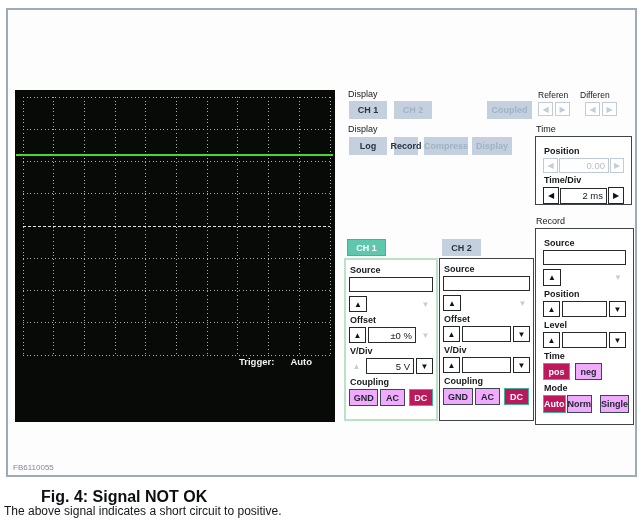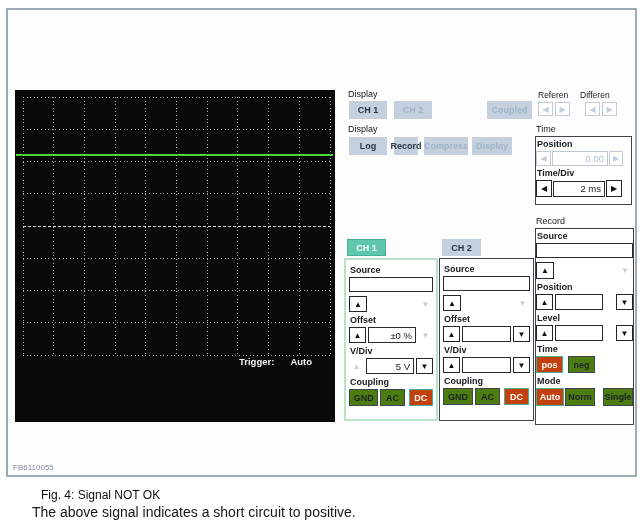--- a/index.html
+++ b/index.html
@@ -6,40 +6,40 @@
   .root{position:relative;width:643px;height:529px;background:#fff;
         font-family:"Liberation Sans","DejaVu Sans",sans-serif;color:#16191c;overflow:hidden;}
   .frame{position:absolute;left:6px;top:8px;width:627px;height:465px;
          border:2px solid #9dabb9;background:#fdfdfe;}
   
   .scope{position:absolute;left:7px;top:80px;width:320px;height:332px;background:#070a07;}
   .scope svg{position:absolute;left:0;top:0;}
   .scope-status{position:absolute;left:224px;top:266px;display:flex;gap:16px;
                 color:#f2f4f2;font-size:9.5px;font-weight:bold;}
   .fig-code{position:absolute;left:5px;bottom:3px;font-size:8px;color:#7f8b99;}
-  .caption1{position:absolute;left:4px;top:488px;font-size:12px;font-weight:normal;color:#0c0e10;padding-left:37px;}
-  .caption2{position:absolute;left:4px;top:504px;font-size:14px;color:#14171a;margin-left:28px;}
+  .caption1{position:absolute;left:4px;top:488px;font-size:16px;font-weight:bold;color:#0c0e10;padding-left:37px;}
+  .caption2{position:absolute;left:4px;top:504px;font-size:12px;color:#14171a;}
   
   .lbl{position:absolute;font-size:9px;font-weight:normal;color:#16191c;white-space:nowrap;}
   .lbl-in{font-size:9px;font-weight:bold;color:#16191c;margin:2px 0 2px 1px;white-space:nowrap;}
   .btn-flat{display:flex;align-items:center;justify-content:center;background:#c5d0de;
             font-size:9px;font-weight:bold;color:#273341;height:18px;}
   .btn-flat.disabled{color:#9fb2c8;}
-  .btn-outline{display:flex;align-items:center;justify-content:center;background:#4d7c0f;
+  .btn-outline{display:flex;align-items:center;justify-content:center;background:#f0abfc;
                border:1px solid #3c4650;font-size:9px;font-weight:bold;color:#1c242e;box-sizing:border-box;}
-  .btn-teal{display:flex;align-items:center;justify-content:center;background:#c2410c;
+  .btn-teal{display:flex;align-items:center;justify-content:center;background:#be185d;
             border:1px solid #42b198;font-size:9px;font-weight:bold;color:#fff;box-sizing:border-box;}
   .tab-teal{position:absolute;display:flex;align-items:center;justify-content:center;
             background:#5ec7ad;border:1px solid #42b198;color:#fff;font-size:9px;font-weight:bold;box-sizing:border-box;}
   .tab-gray{position:absolute;display:flex;align-items:center;justify-content:center;
             background:#c5d0de;color:#273341;font-size:9px;font-weight:bold;box-sizing:border-box;}
   .panel{position:absolute;background:#fff;box-sizing:border-box;padding:3px;}
   .panel.green{border:2px solid #b9e2c6;}
   .panel.dark{border:1px solid #3f444b;}
-  .gbox{position:absolute;background:#fff;border:1px solid #3f444b;box-sizing:border-box;padding:0;}
+  .gbox{position:absolute;background:#fff;border:1px solid #3f444b;box-sizing:border-box;padding:7px;}
   .row{display:flex;align-items:center;margin-bottom:2px;}
   .field{box-sizing:border-box;border:1px solid #2b2b2b;background:#fff;height:15px;
          font-size:9.5px;display:flex;align-items:center;justify-content:flex-end;padding-right:3px;}
   .field.tall{height:16px;}
   .field.dim{border-color:#bdc8d4;color:#b3bfcc;}
   .abox{box-sizing:border-box;border:1px solid #20262c;background:#fff;display:flex;
         align-items:center;justify-content:center;font-size:8px;color:#111;flex:none;}
   .abox.light{border-color:#c2ccd8;color:#c3cedb;}
   .aplain{display:flex;align-items:center;justify-content:center;font-size:8px;
           color:#c3cedb;flex:none;}

